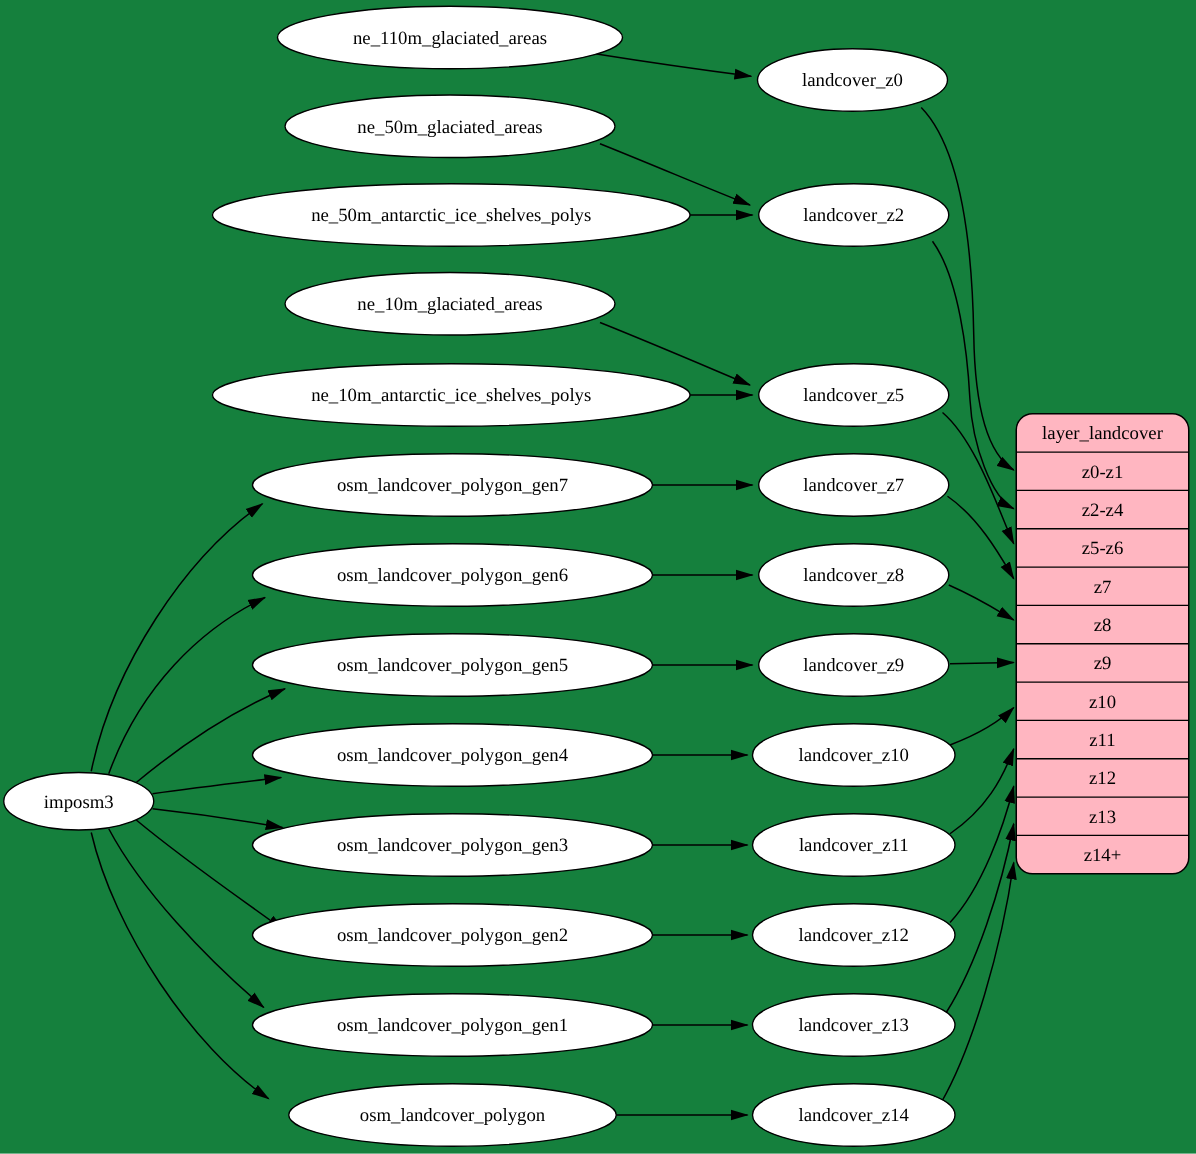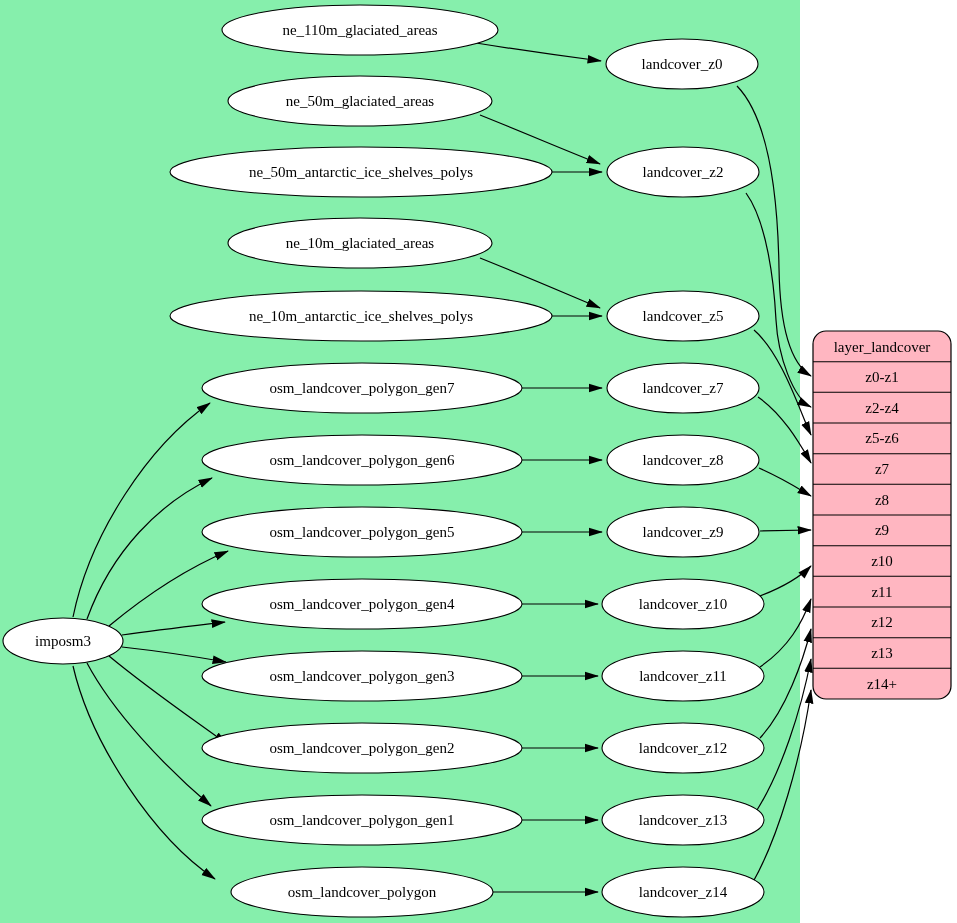--- a/index.html
+++ b/index.html
@@ -1,24 +1,24 @@
 <!DOCTYPE html>
 <html><head>
 <meta charset="utf-8">
 <style>
   html, body {
     margin: 0;
     padding: 0;
     background: #ffffff;
   }
   .canvas {
-    width: 800px;
+    width: 957px;
     height: 923px;
     position: relative;
-    background: #86efac;
+    background: #15803d;
   }
   svg text {
     font-family: "Liberation Serif", "DejaVu Serif", serif;
     font-size: 15px;
     fill: #000000;
   }
   .node ellipse {
     fill: #ffffff;
     stroke: #000000;
     stroke-width: 1.1;

